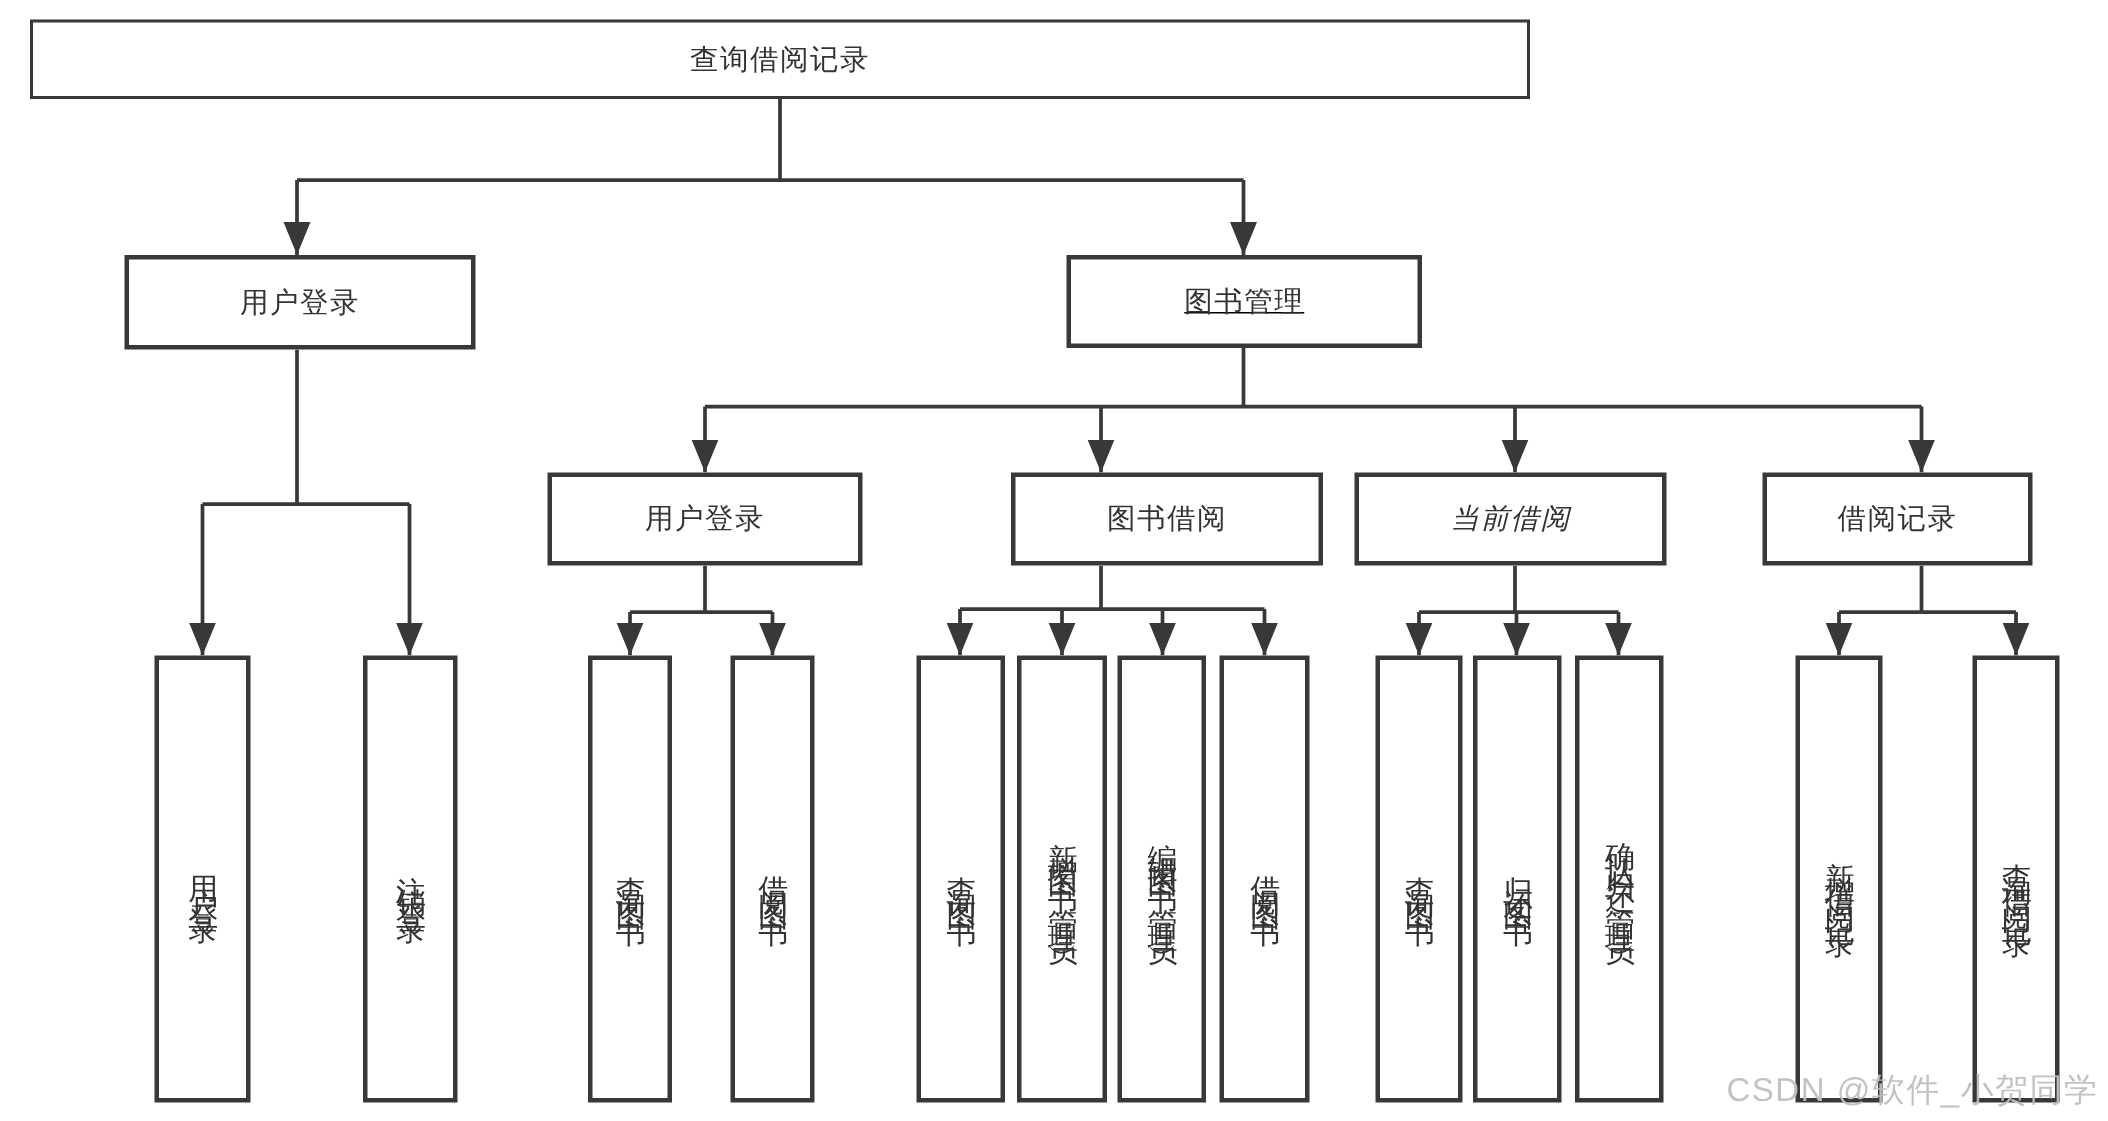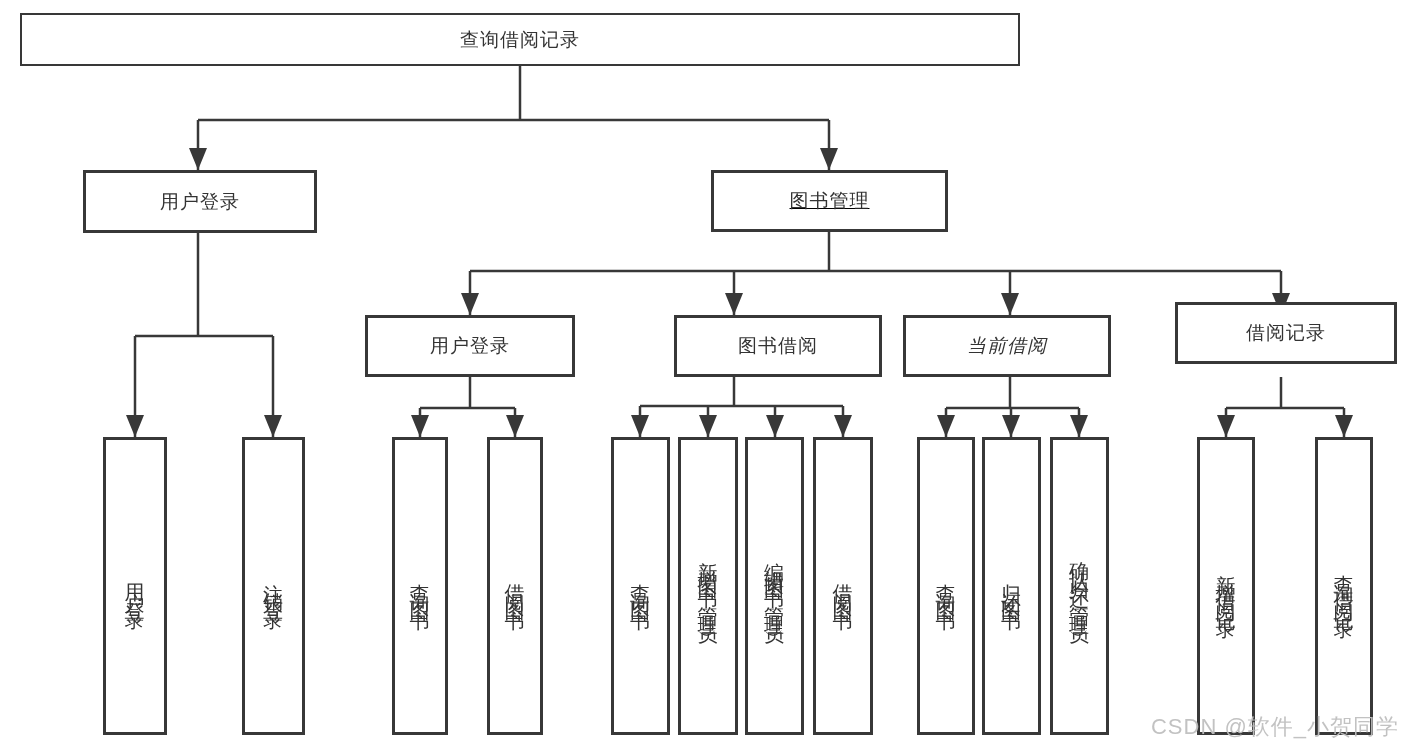--- a/index.html
+++ b/index.html
@@ -45,21 +45,21 @@
     color: var(--text);
     letter-spacing: 1px;
     white-space: nowrap;
   }
   .n-root  { left: 20px;  top: 13px;  width: 1000px; height: 53px; border-width: 2px; }
   .n-login { left: 83px;  top: 170px; width: 234px;  height: 63px; }
   .n-mgmt  { left: 711px; top: 170px; width: 237px;  height: 62px; text-decoration: underline; }
   .n-nbr   { left: 365px; top: 315px; width: 210px;  height: 62px; }
   .n-bb    { left: 658px; top: 315px; width: 208px;  height: 62px; margin-left: 16px; }
   .n-cb    { left: 903px; top: 315px; width: 208px;  height: 62px; font-style: italic; }
-  .n-br    { left: 1175px;top: 302px; width: 222px;  height: 62px; }
+  .n-br    { left: 1175px;top: 315px; width: 180px;  height: 62px; }
 
   .leaf {
     position: absolute;
     top: 437px;
     height: 298px;
     border: 3px solid var(--line);
     background: var(--background);
     display: flex;
     align-items: center;
     justify-content: center;

